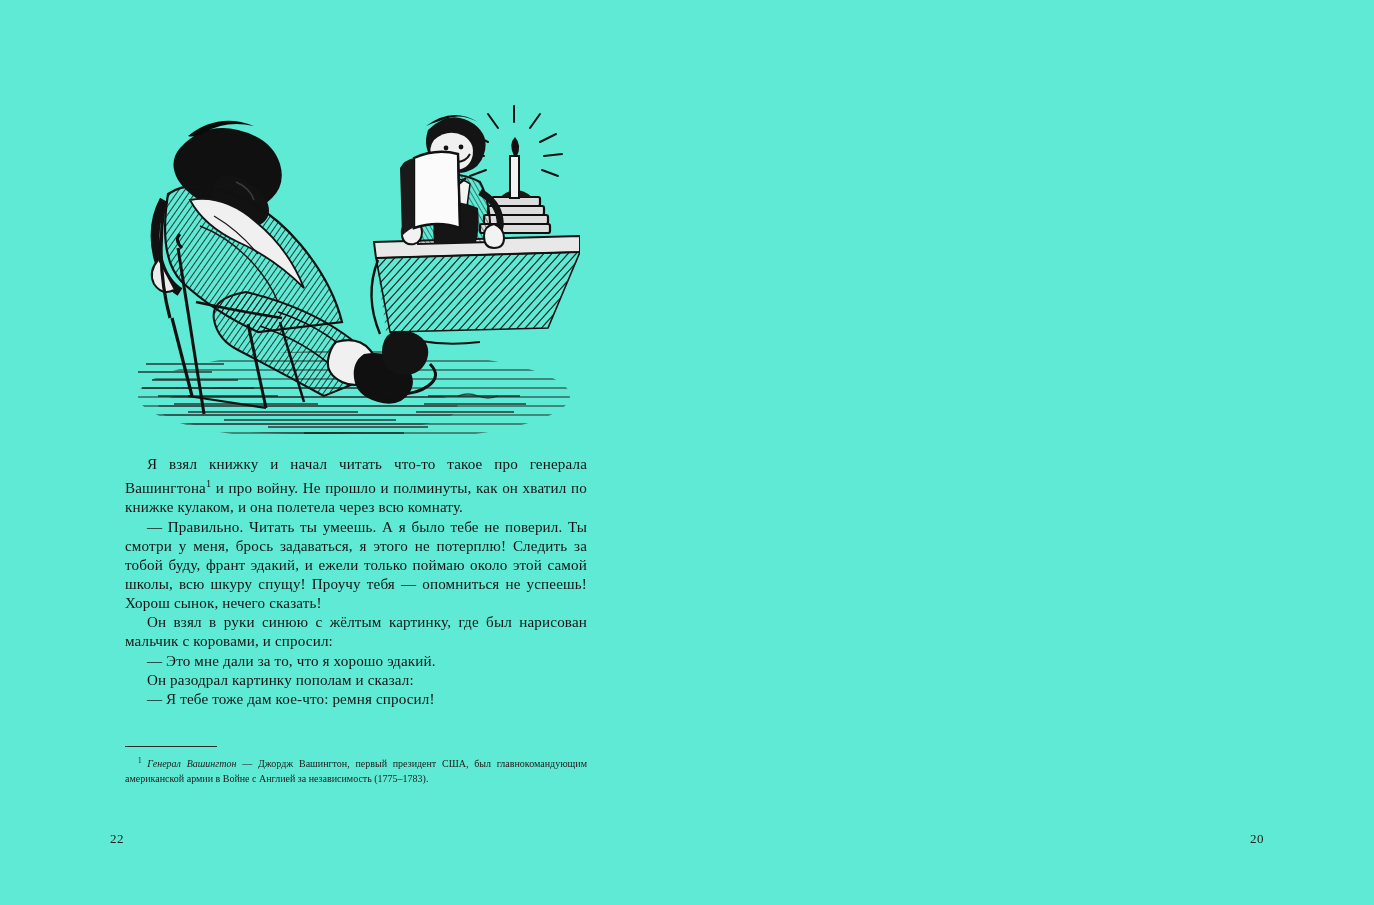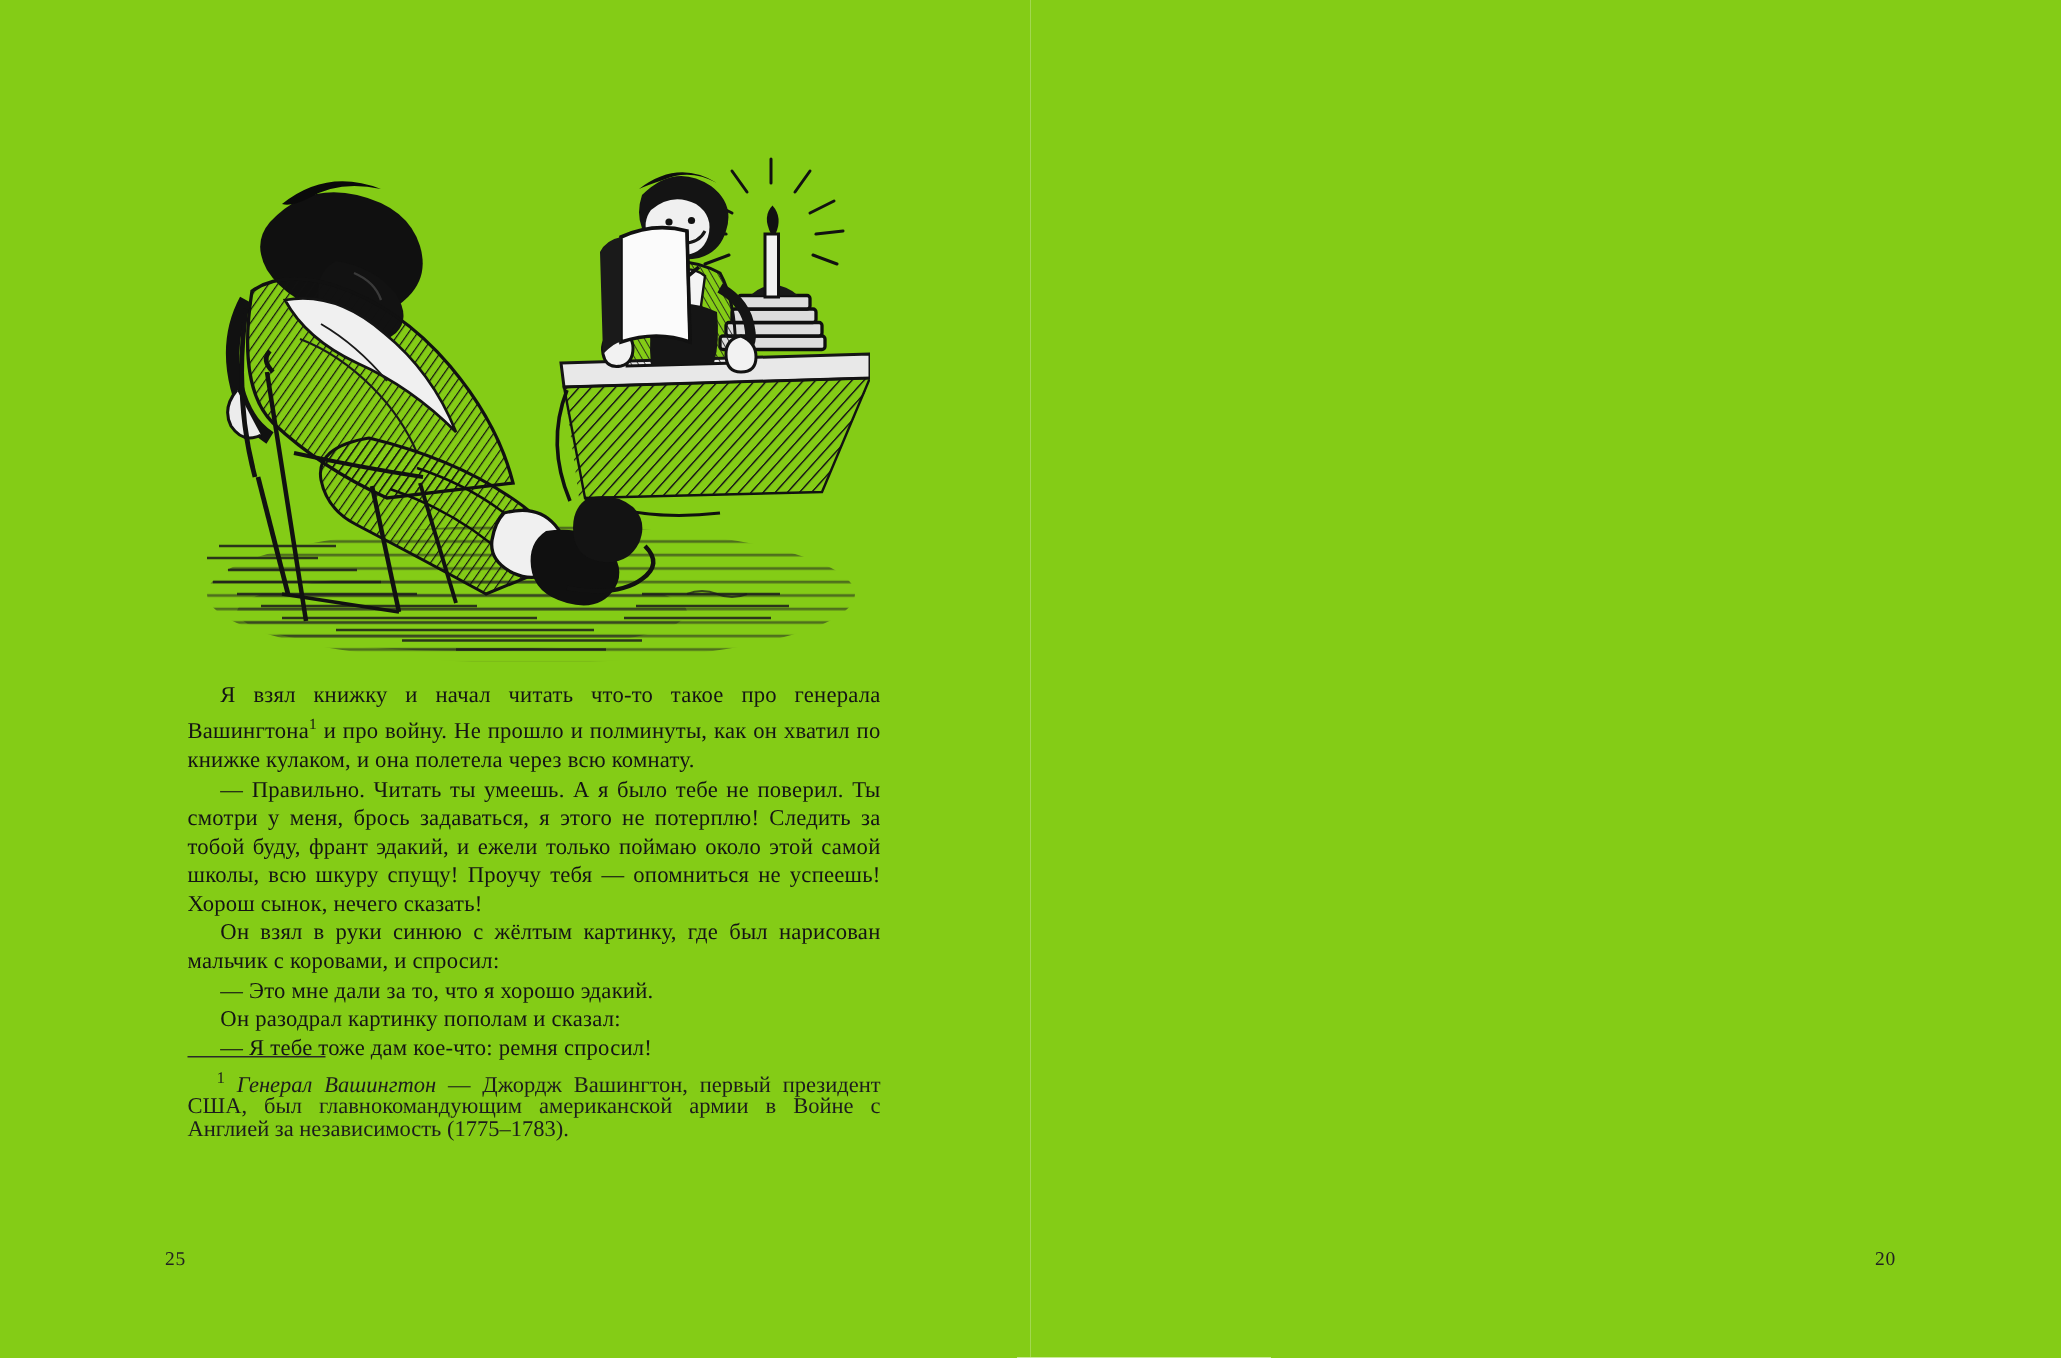--- a/index.html
+++ b/index.html
@@ -19,21 +19,21 @@
   .spread {
     position: absolute;
     inset: 0;
     display: flex;
   }
 
   .page {
     position: relative;
     width: 687px;
     height: 905px;
-    background: #84cc16;
+    background: #5eead4;
   }
 
   
   .illustration-wrap {
     position: absolute;
     left: 128px;
     top: 96px;
     width: 452px;
     height: 345px;
   }
@@ -61,23 +61,23 @@
   }
 
   .col p {
     margin: 0;
     text-indent: 1.45em;
   }
 
   .footnote {
     position: absolute;
     left: 125px;
-    top: 704px;
+    top: 746px;
     width: 462px;
-    font-size: 15px;
+    font-size: 10px;
     line-height: 14.4px;
     text-align: justify;
     color: #1c1c1c;
   }
   .footnote .rule {
     width: 92px;
     height: 1px;
     background: #2a2a2a;
     margin: 0 0 7px 0;
   }
@@ -261,21 +261,21 @@
       <p>— Это мне дали за то, что я хорошо эдакий.</p>
       <p>Он разодрал картинку пополам и сказал:</p>
       <p>— Я тебе тоже дам кое-что: ремня спросил!</p>
     </div>
 
     <div class="footnote">
       <div class="rule"></div>
       <p><span class="sup">1</span> <span class="ital">Генерал Вашингтон</span><span> — Джордж Вашингтон, первый президент США, был главнокомандующим американской армии в Войне с Англией за независимость (1775–1783).</span></p>
     </div>
 
-    <div class="folio folio-left">25</div>
+    <div class="folio folio-left">22</div>
   </div>
 
   <div class="page">
 
     <div class="folio folio-right">20</div>
   </div>
 
 </div>
 
 </body></html>

